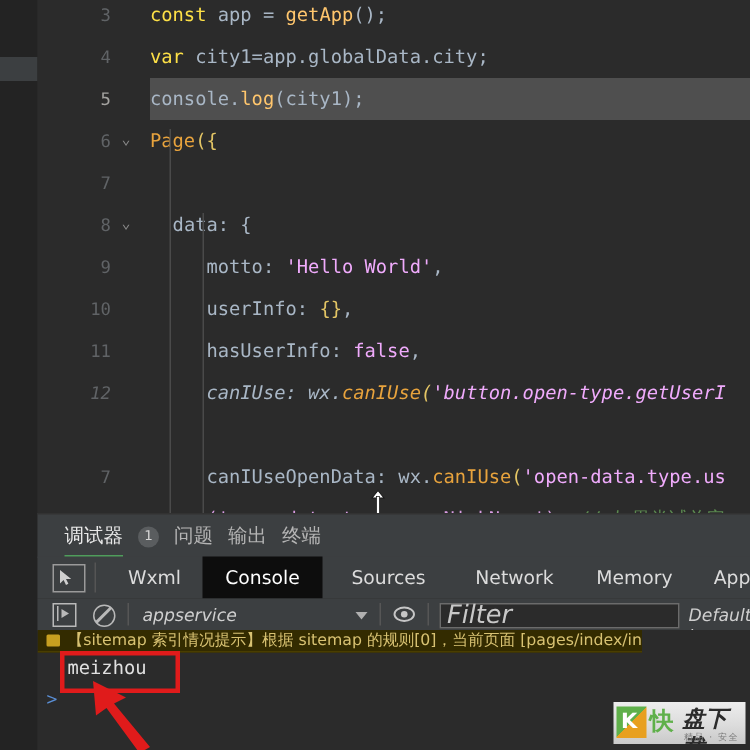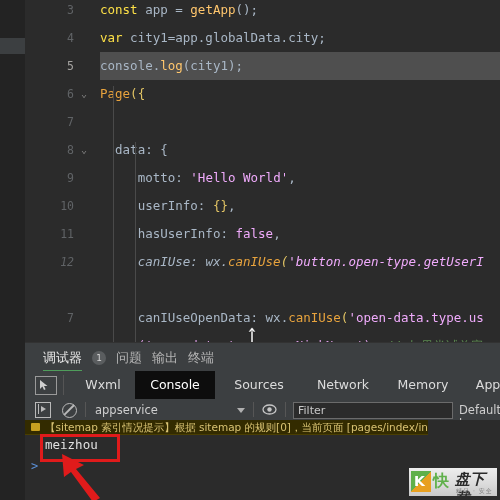--- a/index.html
+++ b/index.html
@@ -49,34 +49,34 @@
          font-family:"DejaVu Sans","Liberation Sans",sans-serif;font-size:9px;line-height:14px;text-align:center;}
 
   .dtabs{position:absolute;left:25px;top:29px;width:475px;height:28px;background:#3c3f41;}
   .dt-cursor{position:absolute;left:10px;top:5px;width:20px;height:17px;border:1px solid #9a9a9a;}
   .dt-cursor svg{position:absolute;left:3px;top:2px;}
   .dt-sep{position:absolute;left:38px;top:4px;width:1px;height:20px;background:#555;}
   .dtab{position:absolute;top:0;height:28px;line-height:28px;
         font-family:"DejaVu Sans","Liberation Sans",sans-serif;font-size:12.5px;color:#dcdcdc;text-align:center;}
   .dtab.active{background:#0d0d0d;color:#ffffff;}
 
-  .ctool{position:absolute;left:25px;top:57px;width:475px;height:21px;background:#3c3f41;border-bottom:1px solid #2e2e2e;}
+  .ctool{position:absolute;left:25px;top:57px;width:475px;height:21px;background:#3c3f41;border-bottom:1px solid #2e2e2e;font-style:italic;}
   .ctool .ic{position:absolute;top:3px;}
   .icbox{width:14px;height:14px;border:1px solid #b9b9b9;position:relative;}
   .icbox:before{content:"";position:absolute;left:2px;top:1px;width:1px;height:10px;background:#b9b9b9;}
   .icbox:after{content:"";position:absolute;left:5px;top:3px;border-left:5px solid #b9b9b9;border-top:3px solid transparent;border-bottom:3px solid transparent;}
   .ban{width:13px;height:13px;border:1.5px solid #b9b9b9;border-radius:50%;position:relative;}
   .ban:after{content:"";position:absolute;left:-1px;top:5px;width:14px;height:1.5px;background:#b9b9b9;transform:rotate(-45deg);}
   .ctx{position:absolute;font-family:"DejaVu Sans","Liberation Sans",sans-serif;font-size:11.5px;color:#cfcfcf;}
   .caret{position:absolute;width:0;height:0;border-left:4px solid transparent;border-right:4px solid transparent;border-top:5px solid #b0b0b0;}
   .eye{width:15px;height:10px;position:relative;}
   .eye svg{display:block;}
   .vsep{position:absolute;top:3px;width:1px;height:15px;background:#565656;}
   .filterbox{position:absolute;top:3px;height:15px;background:#2b2b2b;border:1px solid #6b6b6b;}
-  .filterbox span{position:absolute;left:4px;top:0;line-height:15px;font-family:"DejaVu Sans","Liberation Sans",sans-serif;font-size:11px;color:#c8c8c8;text-align:right;}
+  .filterbox span{position:absolute;left:4px;top:0;line-height:15px;font-family:"DejaVu Sans","Liberation Sans",sans-serif;font-size:17px;color:#c8c8c8;text-align:right;}
 
   .clog{position:absolute;left:25px;top:78px;width:475px;height:80px;background:#2b2b2b;overflow:hidden;}
   .warnrow{position:absolute;left:0;top:0;width:403px;height:14px;background:#332b00;border-bottom:1px solid #4a3e00;overflow:hidden;}
   .warnrow .wi{position:absolute;left:6px;top:3px;width:9px;height:8px;background:#c8a020;border-radius:1px;}
   .warnrow .wt{position:absolute;left:20px;top:0;line-height:14px;white-space:pre;
       font-family:"DejaVu Sans","Liberation Sans",sans-serif;font-size:10.5px;color:#d8c272;}
   .logrow{position:absolute;left:0;top:14px;width:475px;height:22px;}
   .logrow .lt{position:absolute;left:20px;top:0;line-height:22px;font-size:12.5px;color:#e0e0e0;font-family:"DejaVu Sans Mono",monospace;}
   .promptrow{position:absolute;left:0;top:36px;width:475px;height:20px;}
   .promptrow .pg{position:absolute;left:6px;top:0;line-height:20px;font-size:12px;color:#5a8fd6;}

